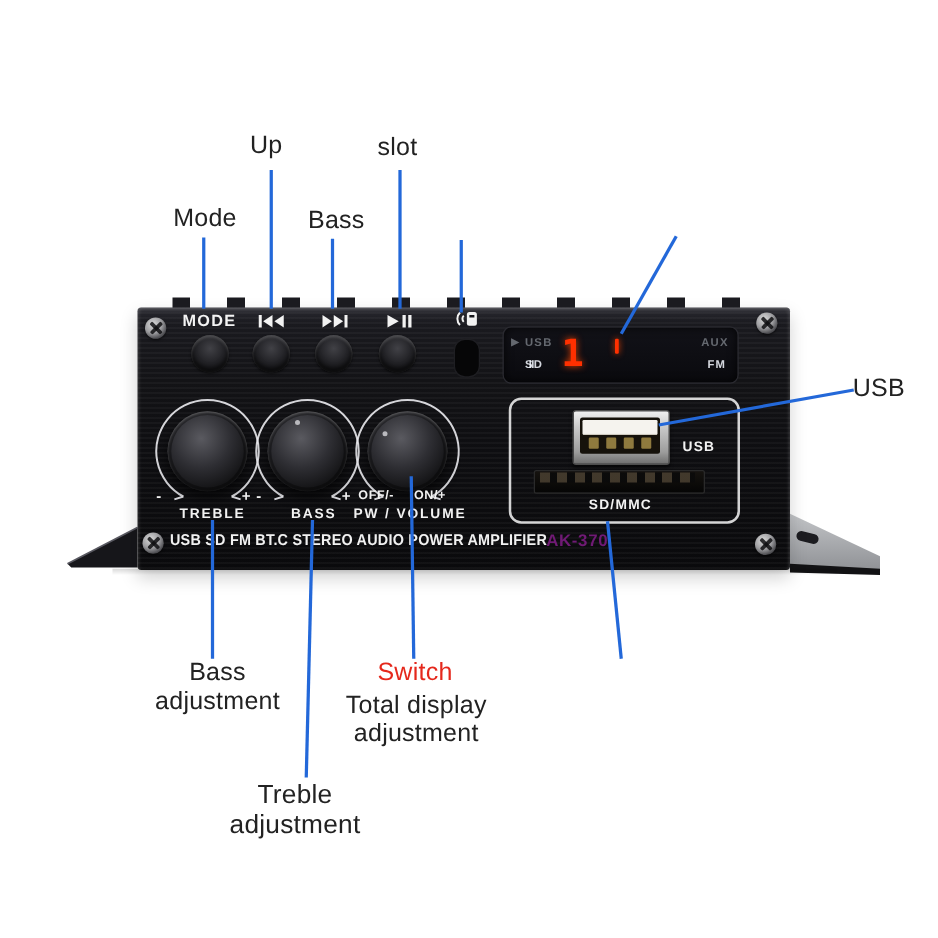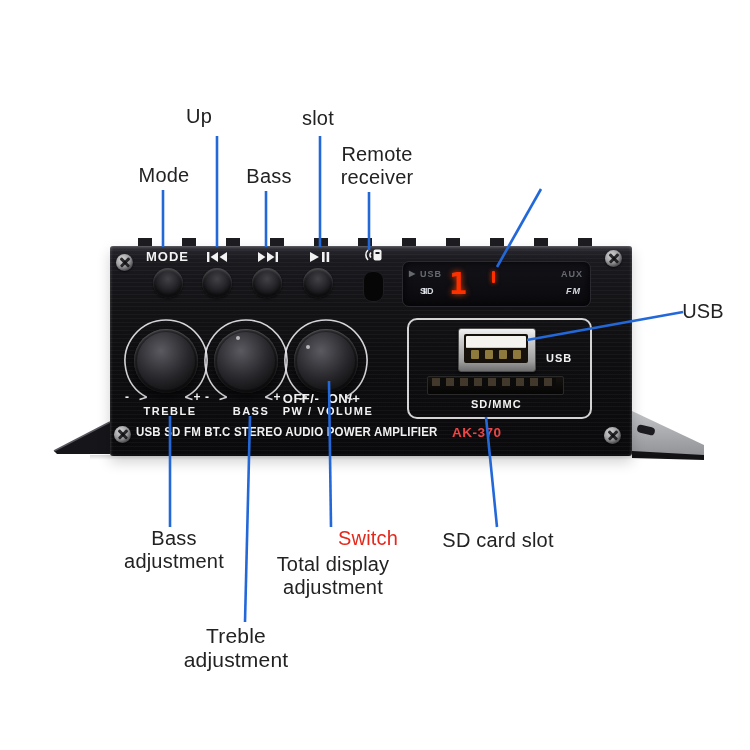--- a/index.html
+++ b/index.html
@@ -51,42 +51,42 @@
   .lit2{position:absolute;left:89px;top:9px;width:3px;height:12px;background:#ff3000;
     box-shadow:0 0 5px rgba(255,70,0,.9);border-radius:1px;}
 
   
   .knob{position:absolute;width:64px;height:64px;border-radius:50%;
     background:radial-gradient(circle at 42% 34%,#5a5a60,#2e2e33 42%,#141416 72%,#0a0a0c 100%);
     box-shadow:0 5px 9px rgba(0,0,0,.6), inset 0 1px 2px rgba(255,255,255,.28), inset 0 0 0 3px rgba(0,0,0,.35);}
   .kdot{position:absolute;width:4px;height:4px;border-radius:50%;background:rgba(225,225,230,.75);}
   .ktxt{position:absolute;color:#f2f2f2;font-weight:bold;font-size:11px;letter-spacing:1.5px;transform:translateX(-50%);}
   .kpm{position:absolute;color:#f2f2f2;font-weight:bold;font-size:12px;transform:translateX(-50%);}
-  .kpm.sm{font-size:13px;letter-spacing:.5px;}
+  .kpm.sm{font-size:10px;letter-spacing:.5px;}
 
   
   .iobox{position:absolute;left:407px;top:318px;width:181px;height:97px;border-radius:10px;
     border:2px solid rgba(255,255,255,.82);}
   .usbshell{position:absolute;left:458px;top:328px;width:76px;height:42px;border-radius:3px;
     background:linear-gradient(180deg,#f1f1f1,#cacaca 30%,#9c9c9c 78%,#6f6f6f);
     border:1px solid #4e4e4e;box-shadow:0 2px 3px rgba(0,0,0,.5);}
   .usbcavity{position:absolute;left:464px;top:334px;width:64px;height:29px;border-radius:2px;background:#16120b;}
   .usbtongue{position:absolute;left:466px;top:336px;width:60px;height:11px;background:#f5f3ee;
     border-bottom:1px solid #cfcabf;border-radius:1px;}
   .usbpin{position:absolute;top:350px;width:8px;height:9px;background:#8f7a3e;border-radius:1px;}
   .iotxt{position:absolute;color:#f2f2f2;font-weight:bold;font-size:11px;letter-spacing:1px;}
   .sdslot{position:absolute;left:427px;top:376px;width:135px;height:17px;border-radius:2px;
     background:linear-gradient(180deg,#16130f,#050505);border:1px solid #2a2a2a;}
   .sdteeth{position:absolute;left:432px;top:378px;width:124px;height:8px;opacity:.85;
     background:repeating-linear-gradient(90deg,#4a4031 0 8px,#0a0a0a 8px 14px);}
 
   
   .strip{position:absolute;left:136px;top:425px;color:#f1f1f1;font-weight:bold;font-size:12.5px;
     letter-spacing:.2px;white-space:nowrap;transform:scaleX(.92);transform-origin:left center;}
-  .model{position:absolute;left:452px;top:425px;color:#ef4444;font-weight:bold;font-size:13.5px;letter-spacing:.5px;}
+  .model{position:absolute;left:437px;top:425px;color:#701a75;font-weight:bold;font-size:13.5px;letter-spacing:.5px;}
 
   .icon-svg{position:absolute;}
   svg{display:block;}
   .shadowline{position:absolute;left:90px;top:455px;width:580px;height:5px;
     background:linear-gradient(180deg,rgba(0,0,0,.15),rgba(0,0,0,0));}
 </style>
 </head>
 <body>
 
 <div id="canvas">
@@ -144,21 +144,21 @@
   <div class="irwin"></div>
 
   <div class="display">
     <span class="disp-dim" style="left:6px;top:7px;font-size:8px;">▶</span>
     <span class="disp-dim" style="left:17px;top:7px;">USB</span>
     <span class="disp-lit" style="left:20px;top:24px;letter-spacing:-.5px;">II</span>
     <span class="disp-lit" style="left:17px;top:24px;">SD</span>
     <span class="lit1">1</span>
     <span class="lit2"></span>
     <span class="disp-dim" style="right:7px;top:7px;">AUX</span>
-    <span class="disp-lit" style="right:9px;top:24px;font-style:italic;">FM</span>
+    <span class="disp-lit" style="right:9px;top:24px;">FM</span>
   </div>
 
   <svg class="icon-svg" style="left:118px;top:313px;" width="96" height="96" viewBox="0 0 96 96">
     <path d="M28.7,84.2 A41,41 0 1 1 67.3,84.2" stroke="rgba(235,235,240,.9)" stroke-width="1.6" fill="none"></path>
     <path d="M28.7,84.2 L21.5,86.5 M67.3,84.2 L74.5,86.5" stroke="rgba(235,235,240,.9)" stroke-width="1.6" fill="none"></path>
   </svg>
   <svg class="icon-svg" style="left:198px;top:313px;" width="96" height="96" viewBox="0 0 96 96">
     <path d="M28.7,84.2 A41,41 0 1 1 67.3,84.2" stroke="rgba(235,235,240,.9)" stroke-width="1.6" fill="none"></path>
     <path d="M28.7,84.2 L21.5,86.5 M67.3,84.2 L74.5,86.5" stroke="rgba(235,235,240,.9)" stroke-width="1.6" fill="none"></path>
   </svg>
@@ -210,29 +210,26 @@
       <line x1="369" y1="192" x2="369" y2="250"></line>
       <line x1="541" y1="189" x2="497" y2="267"></line>
       <line x1="683" y1="312" x2="527" y2="340"></line>
       <line x1="170" y1="416" x2="170" y2="527"></line>
       <line x1="250" y1="416" x2="245" y2="622"></line>
       <line x1="329" y1="381" x2="331" y2="527"></line>
       <line x1="486" y1="417" x2="497" y2="527"></line>
     </g>
   </svg>
 
-  <div class="lbl" style="left:199px;top:105px;">Up</div>
+  <div class="lbl" style="left:213px;top:105px;">Up</div>
   <div class="lbl" style="left:318px;top:107px;">slot</div>
   <div class="lbl" style="left:164px;top:164px;">Mode</div>
   <div class="lbl" style="left:269px;top:165px;">Bass</div>
-  <div class="lbl" style="left:377px;top:143px;">Remote
-receiver</div>
   <div class="lbl" style="left:703px;top:300px;">USB</div>
   <div class="lbl" style="left:174px;top:527px;">Bass
 adjustment</div>
-  <div class="lbl red" style="left:332px;top:527px;margin-left:36px;">Switch</div>
+  <div class="lbl red" style="left:332px;top:527px;">Switch</div>
   <div class="lbl" style="left:333px;top:553px;">Total display
 adjustment</div>
-  <div class="lbl" style="left:498px;top:529px;">SD card slot</div>
   <div class="lbl big" style="left:236px;top:624px;">Treble
 adjustment</div>
 
 </div>
 
 </body></html>

